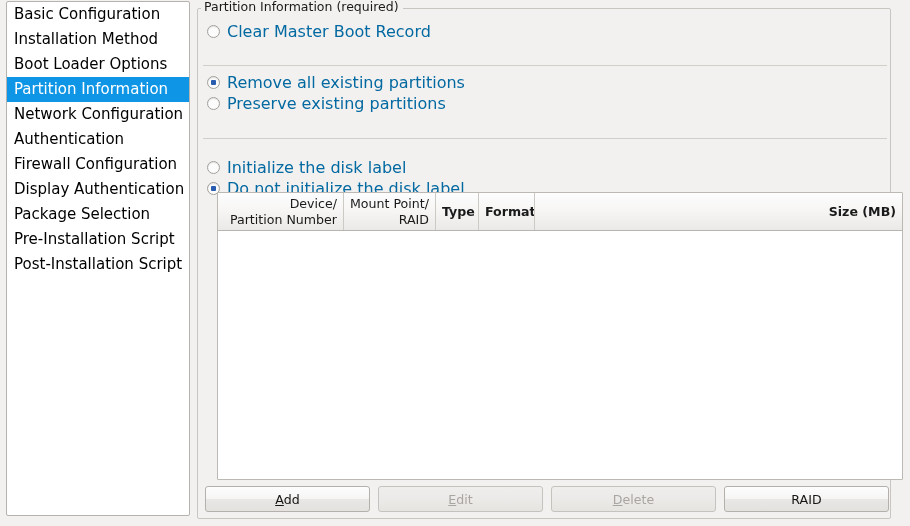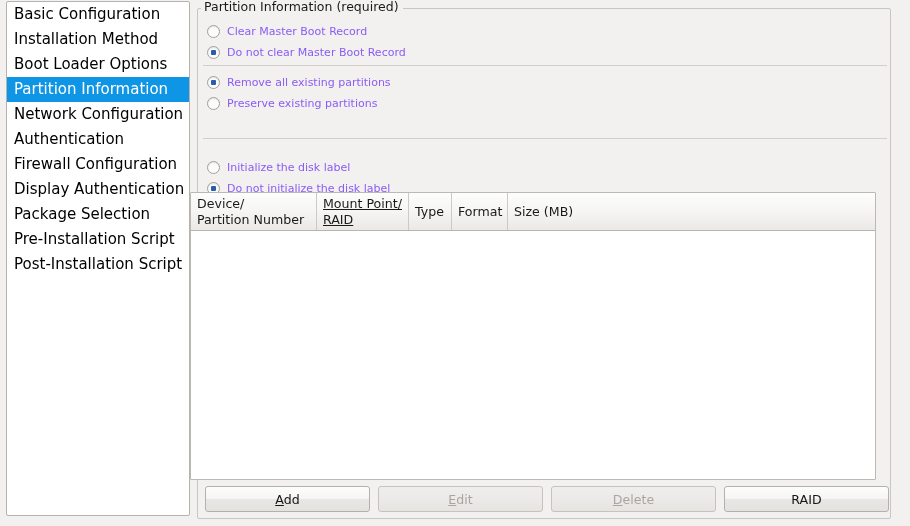--- a/index.html
+++ b/index.html
@@ -97,44 +97,45 @@
   }
   .radio-row.checked .radio-mark::after {
     content: "";
     position: absolute;
     left: 3px; top: 3px;
     width: 5px; height: 5px;
     border-radius: 1px;
     background: #2a5db0;
   }
   .radio-label {
-    font-size: 11px;
-    color: #8b5cf6;
+    font-size: 16px;
+    color: #0369a1;
     white-space: nowrap;
   }
 
   .hsep {
     position: absolute;
     left: 203px;
     width: 684px;
     height: 1px;
     background: #d2cfcb;
   }
 
   
   #table {
     position: absolute;
-    left: 190px;
+    left: 217px;
     top: 192px;
     width: 686px;
     height: 288px;
     background: #ffffff;
     border: 1px solid #bcb9b4;
     border-radius: 1px;
     overflow: hidden;
+    text-align: right;
   }
   #thead {
     display: flex;
     height: 38px;
     background: linear-gradient(to bottom, #fdfdfd 0%, #f7f6f5 45%, #ebe9e7 100%);
     border-bottom: 1px solid #b8b5b0;
   }
   .th {
     position: relative;
     padding: 3px 6px 0 6px;
@@ -142,21 +143,21 @@
     color: #1a1a1a;
     line-height: 16px;
     display: flex;
     flex-direction: column;
     justify-content: flex-start;
     cursor: default;
     overflow: hidden;
     white-space: nowrap;
   }
   .th + .th { border-left: 1px solid #cdcac6; }
-  .th.center-v { justify-content: center; padding-top: 0; }
+  .th.center-v { justify-content: center; padding-top: 0; font-weight: bold; }
   #tbody {
     height: 248px;
     background: #ffffff;
   }
   .th-l1, .th-l2 { display: block; }
 
   
   #buttonrow {
     position: absolute;
     left: 205px;
@@ -208,24 +209,20 @@
     </div>
 
   <div id="groupframe"></div>
   <div id="group-title">Partition Information (required)</div>
 
   <div class="radio-area" id="mbr-group" style="top:21px;">
       <div class="radio-row">
         <span class="radio-mark"></span>
         <span class="radio-label">Clear Master Boot Record</span>
       </div>
-      <div class="radio-row checked">
-        <span class="radio-mark"></span>
-        <span class="radio-label">Do not clear Master Boot Record</span>
-      </div>
     </div>
 
   <div class="hsep" style="top:65px;"></div>
 
   <div class="radio-area" id="partition-group" style="top:72px;">
       <div class="radio-row checked">
         <span class="radio-mark"></span>
         <span class="radio-label">Remove all existing partitions</span>
       </div>
       <div class="radio-row">
@@ -246,21 +243,21 @@
         <span class="radio-label">Do not initialize the disk label</span>
       </div>
     </div>
 
   <div id="table">
     <div id="thead">
         <div class="th" style="width: 125px;">
           <span class="th-l1">Device/</span>
           <span class="th-l2">Partition Number</span>
         </div>
-        <div class="th" style="width: 92px; text-decoration: underline;">
+        <div class="th" style="width: 92px;">
           <span class="th-l1">Mount Point/</span>
           <span class="th-l2">RAID</span>
         </div>
         <div class="th center-v" style="width: 43px;">
           <span class="th-l1">Type</span>
         </div>
         <div class="th center-v" style="width: 56px;">
           <span class="th-l1">Format</span>
         </div>
         <div class="th center-v" style="flex: 1 1 auto;">

